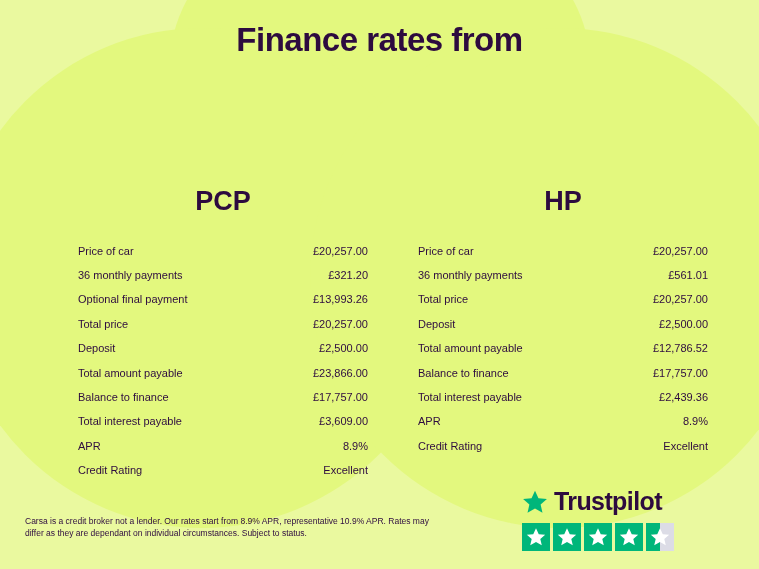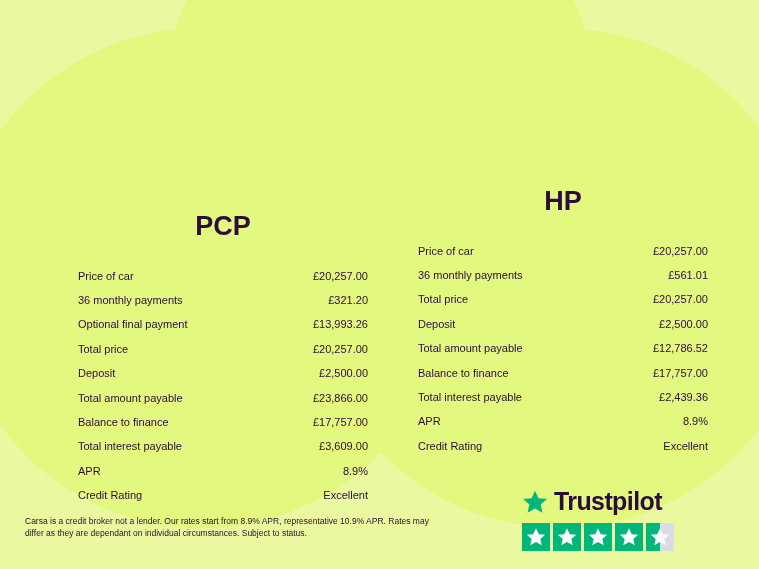--- a/index.html
+++ b/index.html
@@ -93,21 +93,21 @@
     font-size: 40px;
     font-weight: bold;
     vertical-align: super;
     line-height: 1;
   }
 
   .panel {
     position: absolute;
     top: 186px;
   }
-  .panel-left { left: 78px; width: 290px; margin-top: 25px; }
+  .panel-left { left: 78px; width: 290px; }
   .panel-right { left: 418px; width: 290px; }
 
   .panel-title {
     text-align: center;
     font-size: 27px;
     font-weight: bold;
     color: #2d0b3f;
     margin-bottom: 22px;
   }
 
@@ -180,20 +180,21 @@
 </style>
 </head>
 <body>
 
 <div class="canvas">
   <div class="blob blob-top"></div>
   <div class="blob blob-left"></div>
   <div class="blob blob-right"></div>
 
   <div class="content">
+    <div class="headline">Finance rates from</div>
 
 
     <div class="panel panel-left">
       <div class="panel-title">PCP</div>
       <div class="rows">
         <div class="row">
           <span class="lbl">Price of car</span>
           <span class="val">£20,257.00</span>
         </div>
         <div class="row em">

